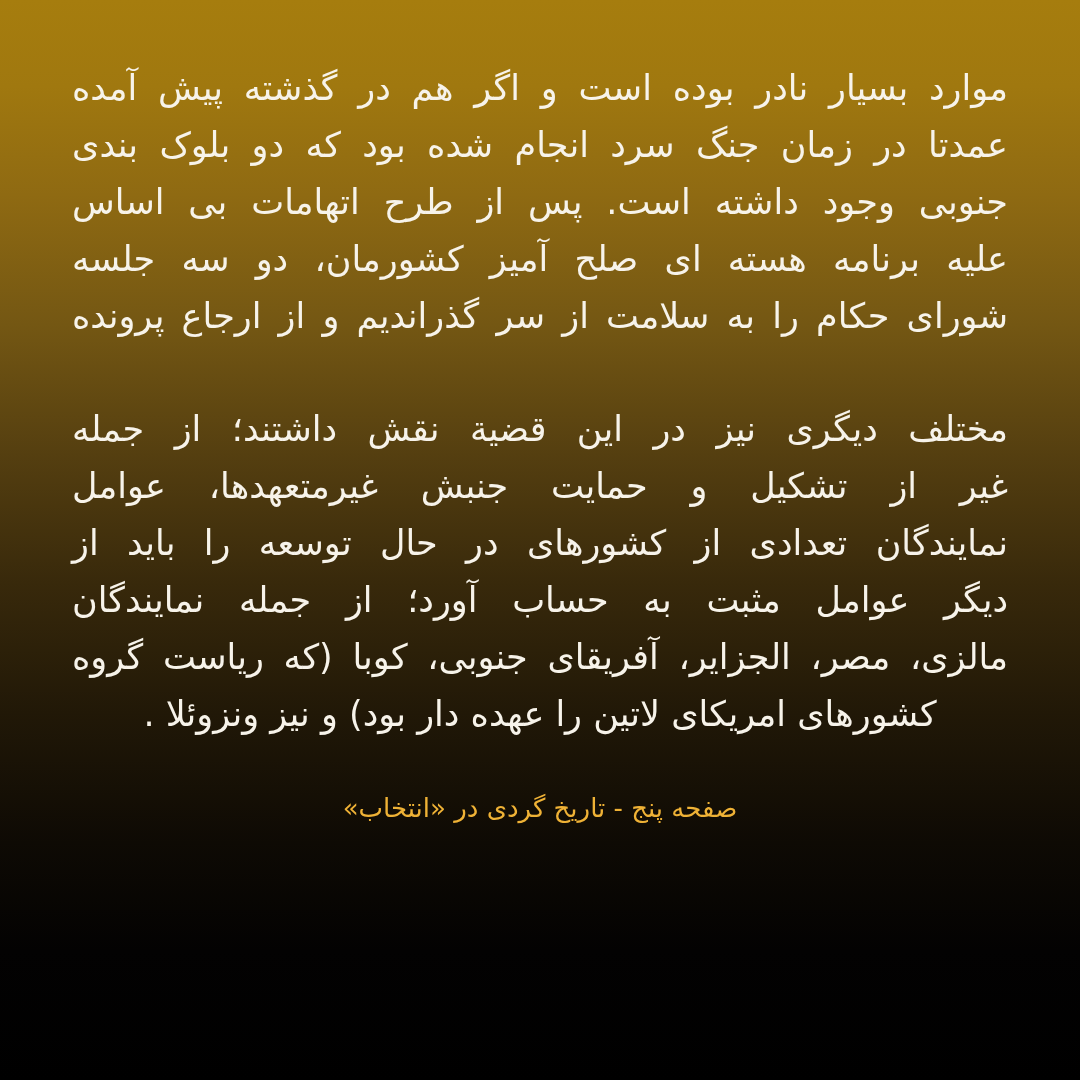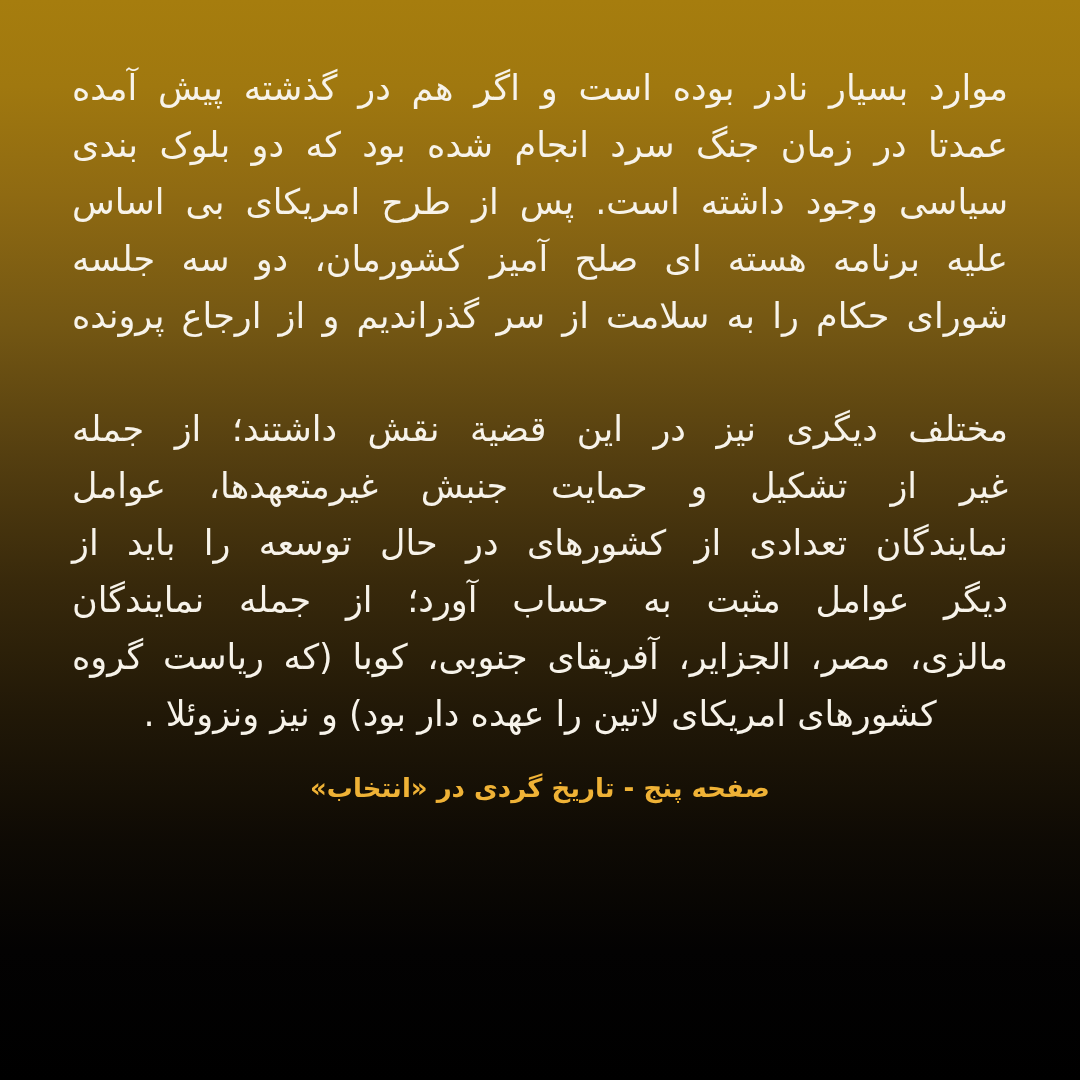--- a/index.html
+++ b/index.html
@@ -41,38 +41,38 @@
     font-size: 35px;
     color: #f7f3ea;
     text-align: justify;
     text-align-last: justify;
     white-space: nowrap;
   }
   .line.last {
     text-align-last: center;
   }
   .caption {
-    margin-top: 28px;
+    margin-top: 48px;
     text-align: center;
     font-size: 26px;
     line-height: 34px;
-    font-weight: bold;
+    font-weight: normal;
     color: #efb236;
   }
 </style>
 </head>
 <body>
 
 <div class="canvas">
   <main class="text-block">
 
     <section class="para">
       <div class="line">موارد بسیار نادر بوده است و اگر هم در گذشته پیش آمده</div>
       <div class="line">عمدتا در زمان جنگ سرد انجام شده بود که دو بلوک بندی</div>
-      <div class="line">سیاسی وجود داشته است. پس از طرح امریکای بی اساس</div>
+      <div class="line">جنوبی وجود داشته است. پس از طرح اتهامات بی اساس</div>
       <div class="line">علیه برنامه هسته ای صلح آمیز کشورمان، دو سه جلسه</div>
       <div class="line">شورای حکام را به سلامت از سر گذراندیم و از ارجاع پرونده</div>
     </section>
 
     <section class="para">
       <div class="line">مختلف دیگری نیز در این قضیة نقش داشتند؛ از جمله</div>
       <div class="line">غیر از تشکیل و حمایت جنبش غیرمتعهدها، عوامل</div>
       <div class="line">نمایندگان تعدادی از کشورهای در حال توسعه را باید از</div>
       <div class="line">دیگر عوامل مثبت به حساب آورد؛ از جمله نمایندگان</div>
       <div class="line">مالزی، مصر، الجزایر، آفریقای جنوبی، کوبا (که ریاست گروه</div>

